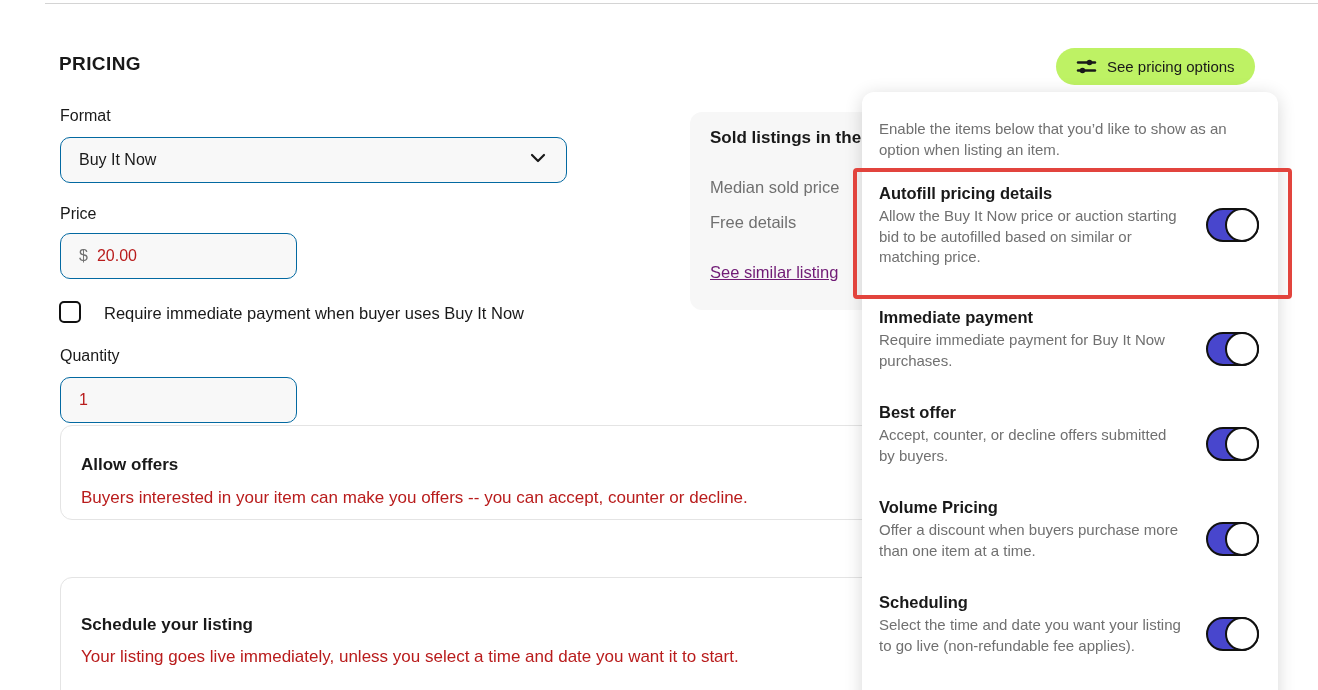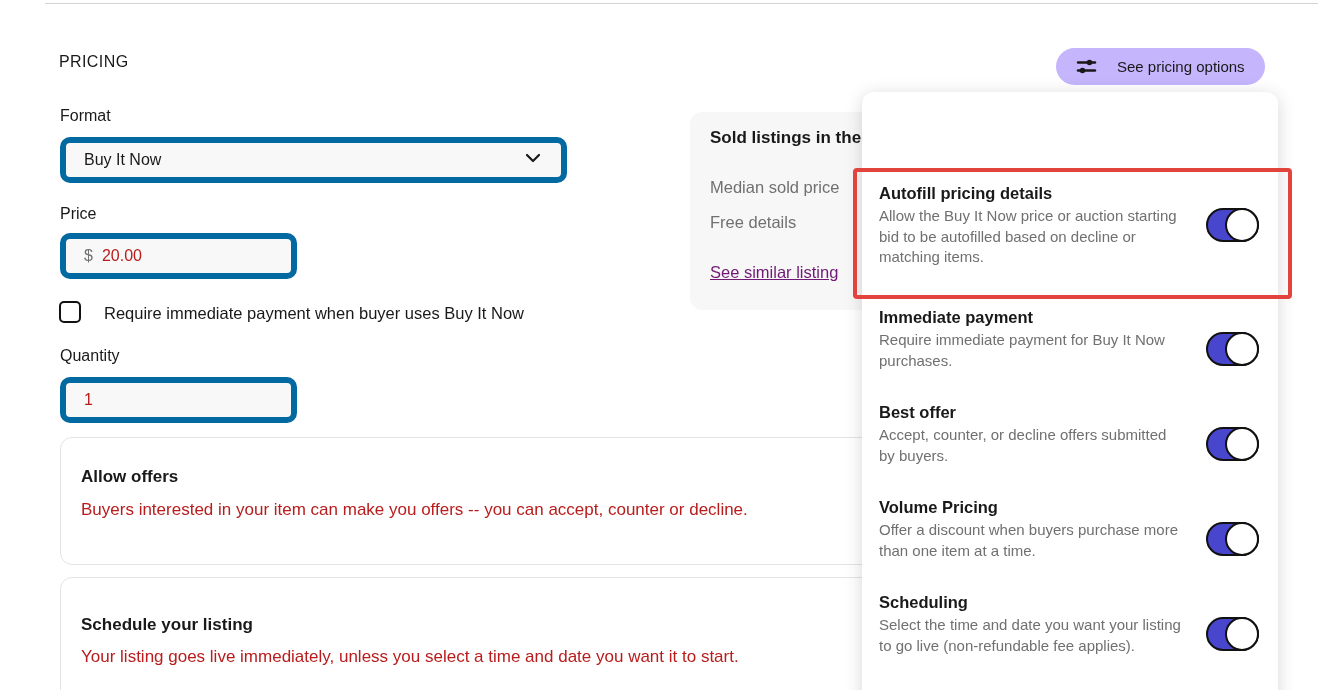--- a/index.html
+++ b/index.html
@@ -2,29 +2,29 @@
 <html><head>
 <meta charset="utf-8">
 <style>
   html,body{margin:0;padding:0;background:#fff;}
   *{box-sizing:border-box;}
   body{font-family:"Liberation Sans","DejaVu Sans",sans-serif;color:#191919;}
   .stage{position:relative;width:1318px;height:690px;overflow:hidden;background:#fff;}
 
   .top-divider{position:absolute;left:45px;top:3px;width:1273px;height:1px;background:#d4d4d4;}
 
-  .section-heading{position:absolute;left:59px;top:53px;font-size:16px;font-weight:400;letter-spacing:.4px;}
+  .section-heading{position:absolute;left:59px;top:53px;font-size:19px;font-weight:700;letter-spacing:.4px;}
 
-  .pill-button{position:absolute;left:1056px;top:48px;height:37px;display:flex;align-items:center;gap:20px;
-    padding:0 20px;background:#c4b5fd;border:none;border-radius:19px;font-size:15px;font-weight:400;
+  .pill-button{position:absolute;left:1056px;top:48px;height:37px;display:flex;align-items:center;gap:10px;
+    padding:0 20px;background:#bef264;border:none;border-radius:19px;font-size:15px;font-weight:400;
     color:#191919;cursor:pointer;font-family:inherit;}
   .pill-button svg{display:block;}
 
   .field-label{position:absolute;font-size:16px;color:#191919;}
-  .input-box{position:absolute;background:#f8f8f8;border:6px solid #0369a1;border-radius:10px;
+  .input-box{position:absolute;background:#f8f8f8;border:1px solid #0369a1;border-radius:10px;
     display:flex;align-items:center;padding:0 18px;font-size:16px;color:#191919;}
   .select-box{justify-content:space-between;cursor:pointer;}
   .currency{color:#707070;margin-right:9px;}
   .bare-input{border:none;background:transparent;font-size:16px;color:#b91c1c;outline:none;width:100%;
     font-family:inherit;padding:0;}
 
   .checkbox-row{position:absolute;left:59px;top:301px;display:flex;align-items:flex-end;gap:23px;}
   .checkbox{width:22px;height:22px;background:#fff;border:2px solid #111;border-radius:5px;cursor:pointer;}
   .checkbox-label{font-size:16.5px;}
 
@@ -92,42 +92,43 @@
   <div class="checkbox-row">
     <div class="checkbox"></div>
     <div class="checkbox-label">Require immediate payment when buyer uses Buy It Now</div>
   </div>
 
   <div class="field-label" style="left:60px;top:347px;">Quantity</div>
   <div class="input-box" style="left:60px;top:377px;width:237px;height:46px;">
     <input class="bare-input" type="text" value="1" style="">
   </div>
 
-  <div class="card" style="top:437px;height:128px;padding-left:43px;">
+  <div class="card" style="top:425px;height:95px;padding-left:43px;">
     <div class="card-title" style="top:29px;">Allow offers</div>
     <div class="card-desc" style="top:62px;">Buyers interested in your item can make you offers -- you can accept, counter or decline.</div>
   </div>
 
   <div class="card" style="top:577px;height:140px;">
     <div class="card-title" style="top:37px;">Schedule your listing</div>
     <div class="card-desc" style="top:69px;">Your listing goes live immediately, unless you select a time and date you want it to start.</div>
   </div>
 
   <div class="sold-panel">
     <div class="sold-title">Sold listings in the</div>
     <div class="sold-line" style="top:66px;">Median sold price</div>
     <div class="sold-line" style="top:101px;">Free details</div>
     <div class="sold-link">See similar listing</div>
   </div>
 
   <div class="popover">
+    <div class="popover-intro">Enable the items below that you’d like to show as an option when listing an item.</div>
 
     <div class="opt-row" style="top:90px;">
       <div class="opt-title">Autofill pricing details</div>
-      <div class="opt-desc">Allow the Buy It Now price or auction starting bid to be autofilled based on decline or matching items.</div>
+      <div class="opt-desc">Allow the Buy It Now price or auction starting bid to be autofilled based on similar or matching price.</div>
       <div class="toggle">
         <div class="knob"></div>
       </div>
     </div>
 
     <div class="opt-row" style="top:214px;">
       <div class="opt-title">Immediate payment</div>
       <div class="opt-desc">Require immediate payment for Buy It Now purchases.</div>
       <div class="toggle">
         <div class="knob"></div>

